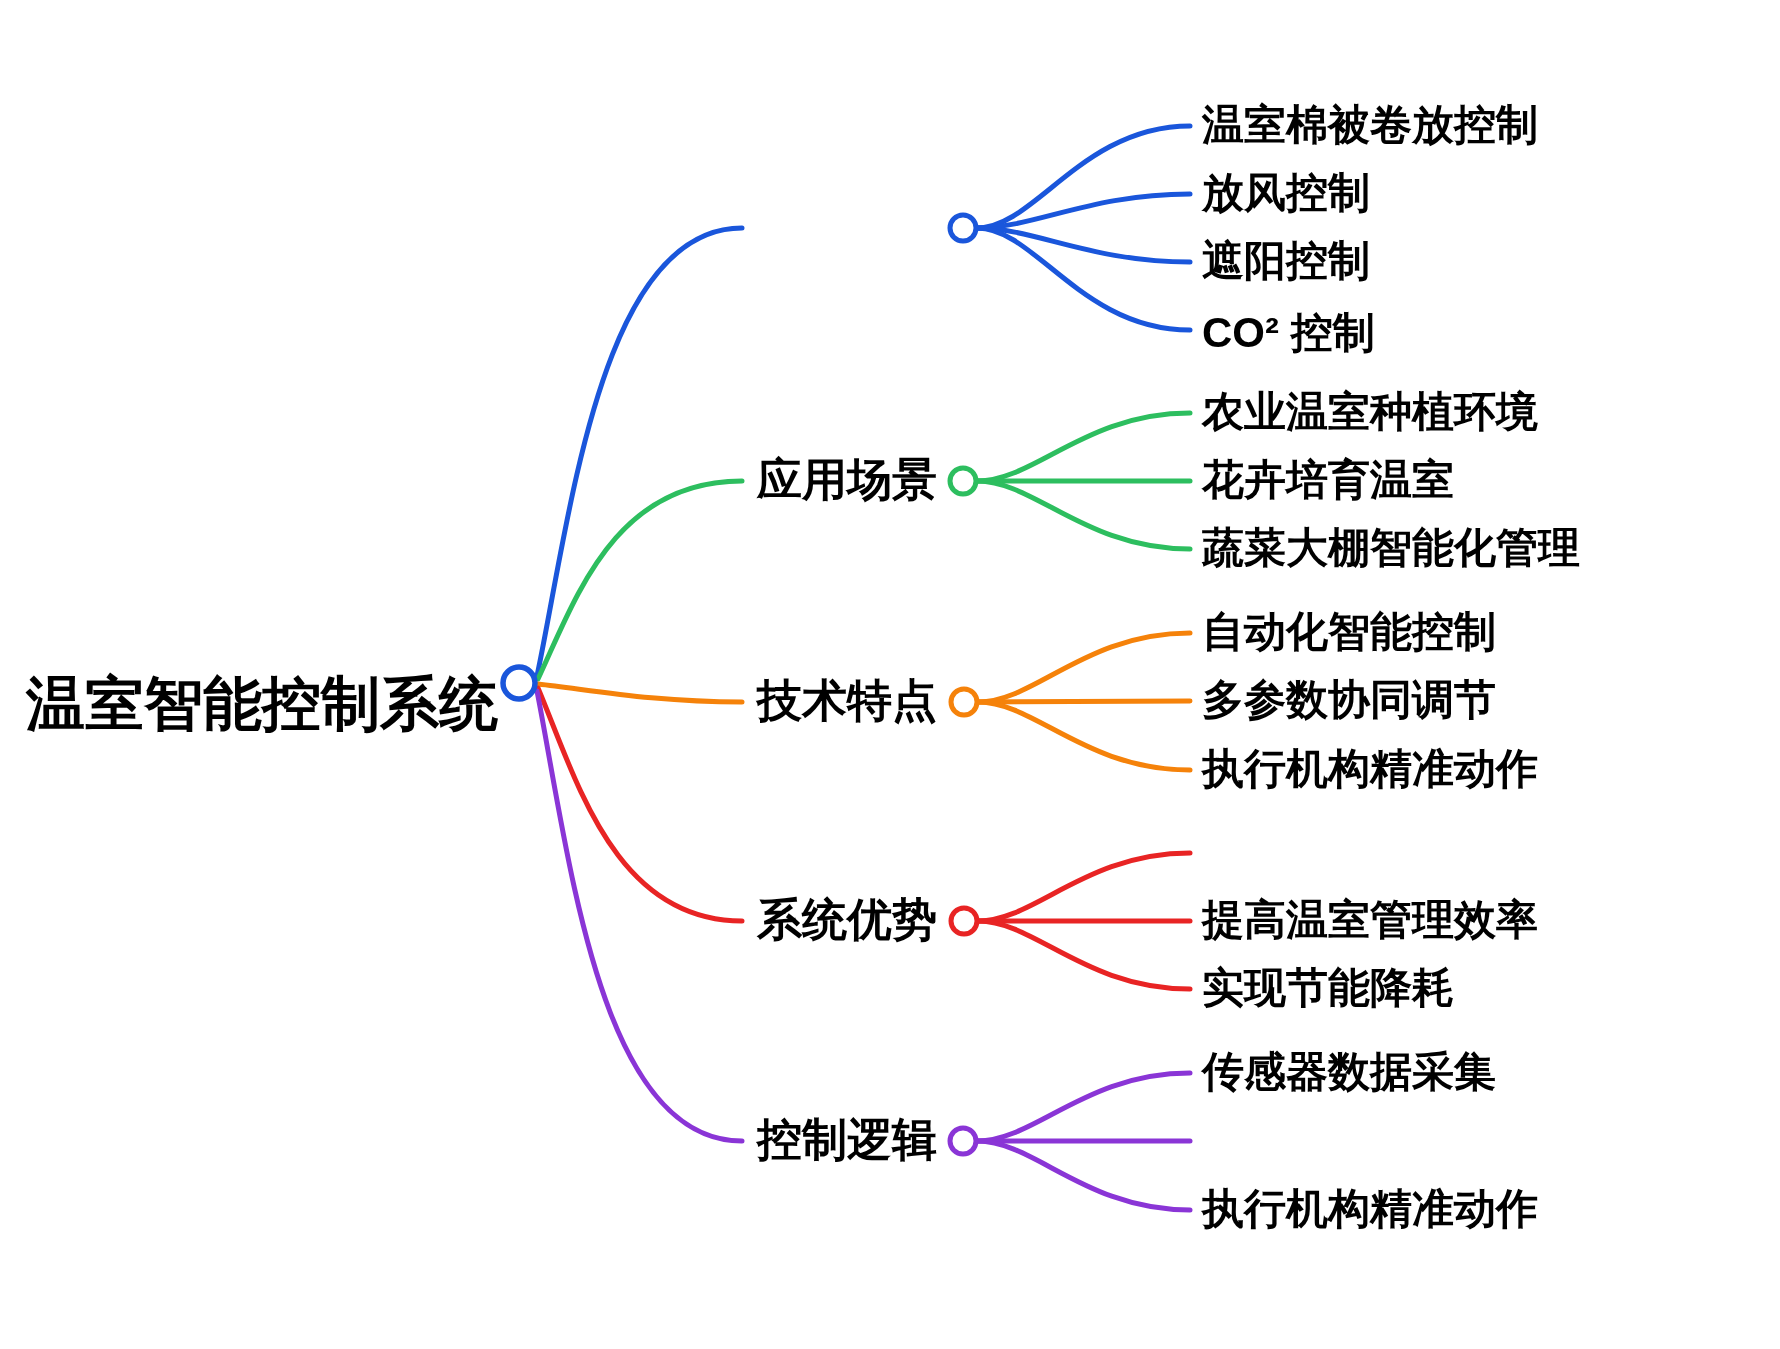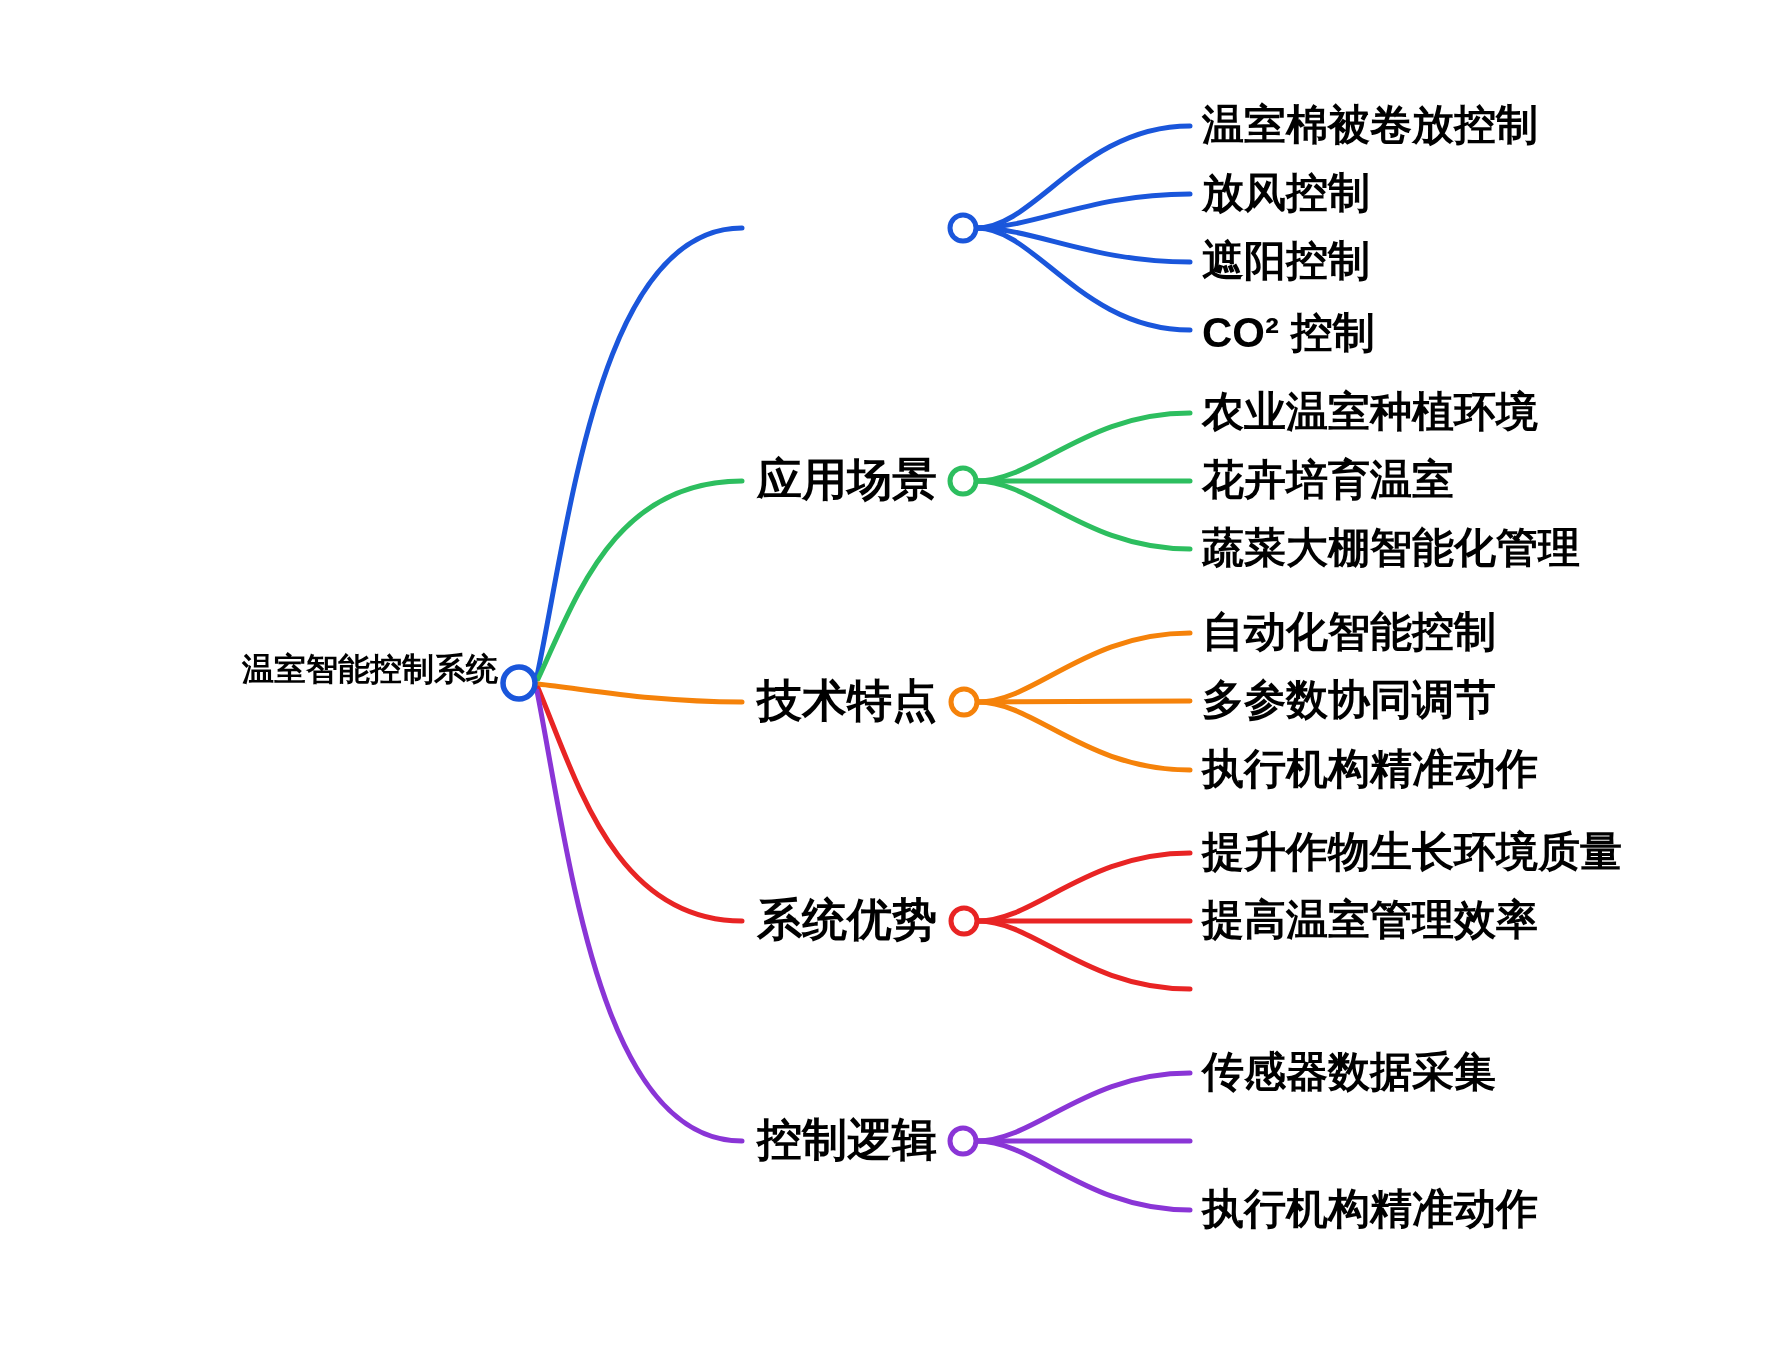--- a/index.html
+++ b/index.html
@@ -9,23 +9,23 @@
     background:#ffffff;
     font-family:"Liberation Sans","DejaVu Sans",sans-serif;
     color:#000;
     overflow:hidden;
   }
   .edge-layer{position:absolute;left:0;top:0;}
   .edge{fill:none;stroke-width:5;stroke-linecap:round;}
   .node-circle{fill:#ffffff;stroke-width:5;}
   .node-circle.root{stroke-width:5.5;}
   .root-label{
-    position:absolute;right:1282px;top:671px;
+    position:absolute;right:1282px;top:707px;
     transform:translateY(-52%);
-    font-size:32px;font-weight:700;white-space:nowrap;
+    font-size:59px;font-weight:700;white-space:nowrap;
   }
   .branch-label{
     position:absolute;
     transform:translateY(-52%);
     font-size:45px;font-weight:700;white-space:nowrap;
   }
   .child-label{
     position:absolute;
     transform:translateY(-52%);
     font-size:42px;font-weight:700;white-space:nowrap;
@@ -86,19 +86,19 @@
   <div class="child-label" style="left:1202px;top:334px">CO² 控制</div>
 
   <div class="child-label" style="left:1202px;top:413px">农业温室种植环境</div>
   <div class="child-label" style="left:1202px;top:481px">花卉培育温室</div>
   <div class="child-label" style="left:1202px;top:549px">蔬菜大棚智能化管理</div>
 
   <div class="child-label" style="left:1202px;top:633px">自动化智能控制</div>
   <div class="child-label" style="left:1202px;top:701px">多参数协同调节</div>
   <div class="child-label" style="left:1202px;top:770px">执行机构精准动作</div>
 
-  <div class="child-label" style="left:1202px;top:853px">提升作物生长环境质量</div>
   <div class="child-label" style="left:1202px;top:921px">提高温室管理效率</div>
+  <div class="child-label" style="left:1202px;top:989px">实现节能降耗</div>
 
   <div class="child-label" style="left:1202px;top:1073px">传感器数据采集</div>
   <div class="child-label" style="left:1202px;top:1210px">执行机构精准动作</div>
 
 </div>
 
 </body></html>

